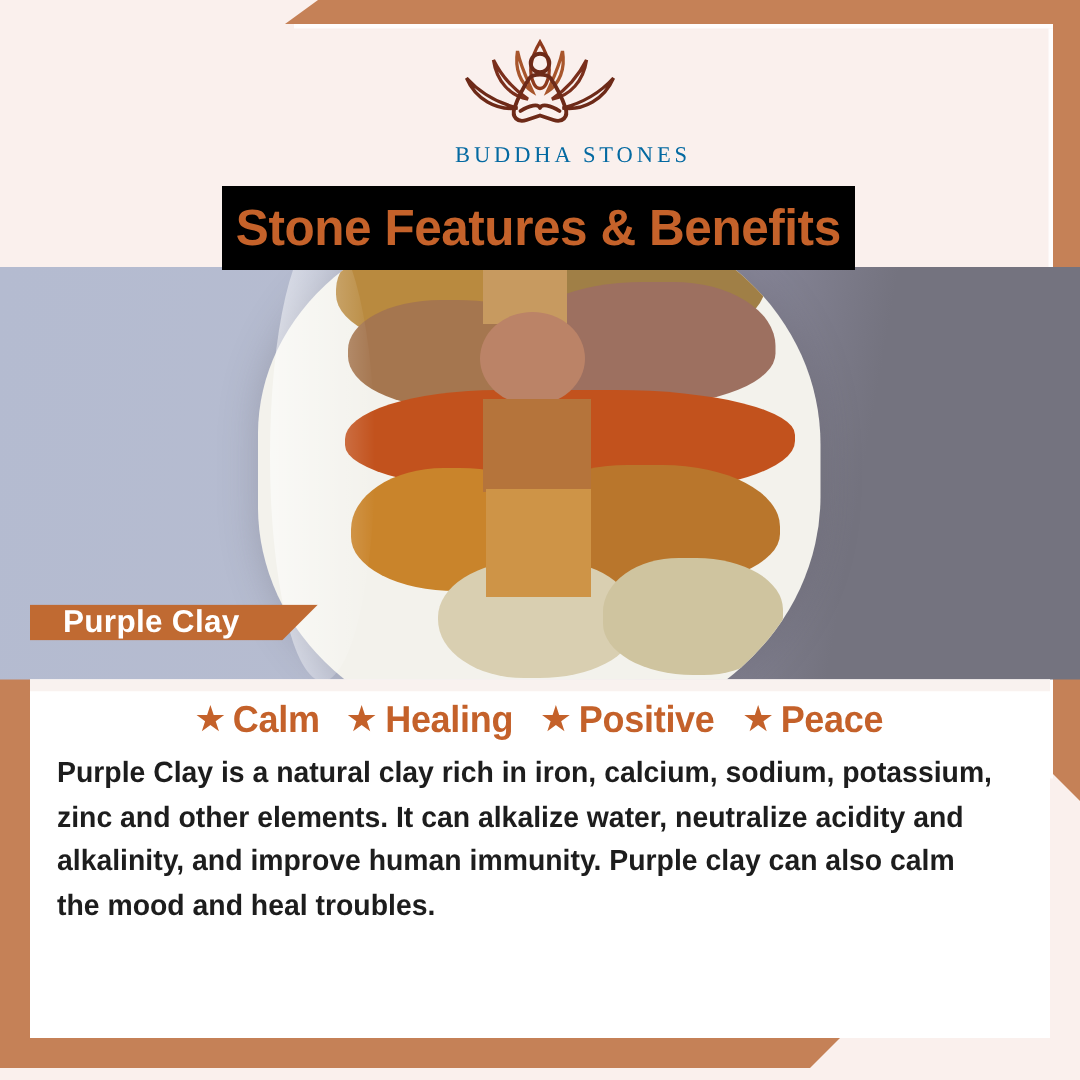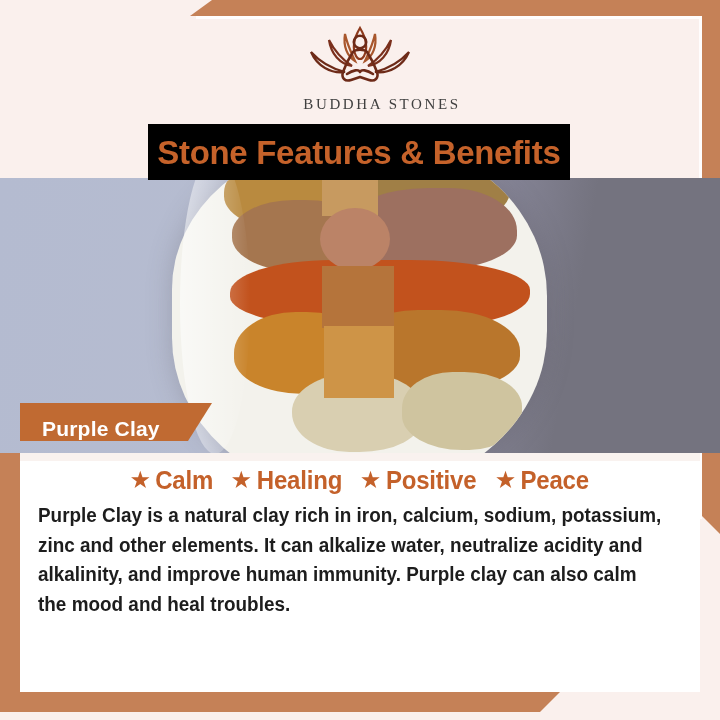--- a/index.html
+++ b/index.html
@@ -44,21 +44,21 @@
   
   .header{
     position:absolute;left:0;top:0;width:720px;height:124px;
     display:flex;flex-direction:column;align-items:center;justify-content:flex-start;
   }
   .logo-wrap{margin-top:22px;display:flex;flex-direction:column;align-items:center;}
   .logo-mark{width:150px;height:68px;display:block;}
   .logo-word{
     margin-top:6px;
     font-family:"Liberation Serif", serif;
-    font-size:15px;letter-spacing:2.6px;color:#404040;font-weight:400;margin-left:44px;
+    font-size:15px;letter-spacing:2.6px;color:#0369a1;font-weight:400;margin-left:44px;
   }
 
   
   .title-panel{
     position:absolute;left:148px;top:124px;width:422px;height:56px;
     background:#000000;
     display:flex;align-items:center;justify-content:center;
     z-index:6;
   }
   .title-text{
@@ -111,21 +111,21 @@
   .chip3{left:150px;top:124px;width:72px;height:62px;background:#b5743b;}
   .chip4{left:152px;top:184px;width:70px;height:72px;background:#ce9447;}
   .dish-gloss{
     position:absolute;left:8px;top:12px;width:70px;height:300px;
     background:linear-gradient(90deg,rgba(255,255,255,.55),rgba(255,255,255,0));
     border-radius:50%;
   }
 
   
   .clay-banner{
-    position:absolute;left:20px;top:403px;width:192px;height:38px;
+    position:absolute;left:20px;top:403px;width:192px;height:24px;
     background:#c06a32;z-index:5;
     clip-path:polygon(0 0, 100% 0, calc(100% - 24px) 100%, 0 100%);
     display:flex;align-items:flex-end;
   }
   .clay-banner span{
     color:#ffffff;font-size:21px;font-weight:700;
     padding-left:22px;letter-spacing:.2px;
   }
 
   

